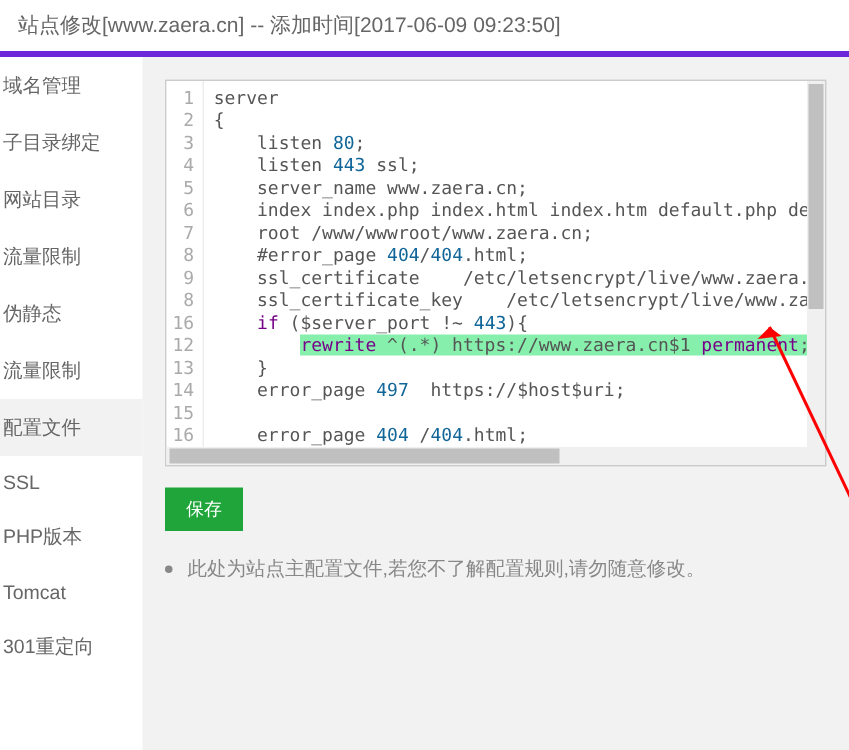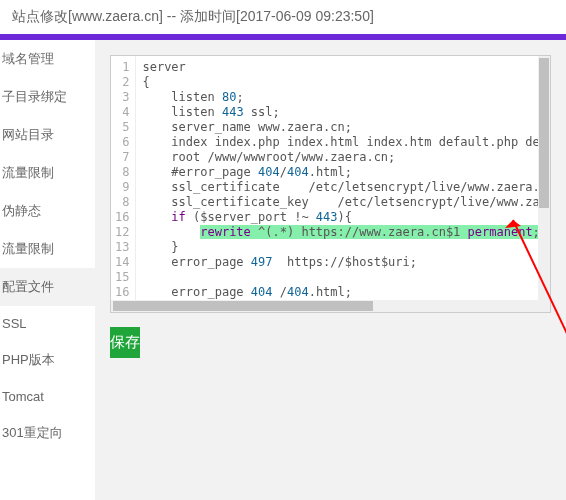--- a/index.html
+++ b/index.html
@@ -1,34 +1,34 @@
 <!DOCTYPE html>
 <html><head>
 <meta charset="utf-8">
 <style>
 *{margin:0;padding:0;box-sizing:border-box}
 body{font-family:"Microsoft YaHei",Arial,sans-serif;font-size:13px;color:#555;background:#fff;width:566px;height:500px;overflow:hidden}
-.header{padding:8px 12px;font-size:14px;color:#666;border-bottom:6px solid #6d28d9}
+.header{padding:8px 12px;font-size:14px;color:#666;border-bottom:4px solid #6d28d9}
 .wrap{display:flex;height:calc(100% - 36px)}
 .sidebar{width:95px;background:#fff;flex-shrink:0}
 .sidebar-item{padding:10px 2px;font-size:13px;color:#666;cursor:pointer;background:#fff}
 .sidebar-item.active{background:#f2f2f2}
 .main{flex:1;padding:15px;background:#f2f2f2;position:relative;min-width:0}
 .editor{border:1px solid #ccc;background:#fff;height:258px;overflow:hidden;font-family:Consolas,Monaco,monospace;font-size:12px;display:flex;position:relative}
 .gutter{background:#fff;color:#aaa;text-align:right;padding:4px 6px 4px 4px;line-height:15px;border-right:1px solid #eee;user-select:none;flex-shrink:0}
 .code{padding:4px 6px;line-height:15px;color:#555;white-space:pre;overflow:hidden;flex:1;position:relative}
 .code .hl{background:#86efac;color:#555}
 .num{color:#116699}
 .kw{color:#708}
 .scrollbar-v{position:absolute;right:0;top:0;bottom:12px;width:12px;background:#f0f0f0}
 .scrollbar-v .thumb{position:absolute;top:2px;left:1px;width:10px;height:150px;background:#c0c0c0}
 .scrollbar-h{position:absolute;left:0;right:12px;bottom:0;height:12px;background:#f0f0f0}
 .scrollbar-h .thumb{position:absolute;left:2px;top:1px;height:10px;width:260px;background:#c0c0c0}
 .scroll-corner{position:absolute;right:0;bottom:0;width:12px;height:12px;background:#f0f0f0}
-.save-btn{margin-top:14px;background:#20a53a;color:#fff;border:none;padding:6px 0;font-size:15px;cursor:pointer}
+.save-btn{margin-top:14px;background:#20a53a;color:#fff;border:none;padding:6px 14px;font-size:12px;cursor:pointer}
 .note{margin-top:16px;color:#888;font-size:13px}
 .bullet{display:inline-block;width:5px;height:5px;background:#888;border-radius:50%;vertical-align:middle;margin-right:10px}
 .arrow{position:absolute;top:168px;left:408px;width:140px;height:280px;pointer-events:none}
 .arrow line{stroke:#ff0000;stroke-width:2}
 .arrow polygon{fill:#ff0000}
 </style>
 </head>
 <body>
 
 <div class="header">站点修改[www.zaera.cn] -- 添加时间[2017-06-09 09:23:50]</div>
@@ -70,18 +70,19 @@
       <div class="code" id="code"><div>server</div><div>{</div><div>    listen <span class="num">80</span>;</div><div>    listen <span class="num">443</span> ssl;</div><div>    server_name www.zaera.cn;</div><div>    index index.php index.html index.htm default.php default.htm defaul</div><div>    root /www/wwwroot/www.zaera.cn;</div><div>    #error_page <span class="num">404</span>/<span class="num">404</span>.html;</div><div>    ssl_certificate    /etc/letsencrypt/live/www.zaera.cn/fullchain.pem</div><div>    ssl_certificate_key    /etc/letsencrypt/live/www.zaera.cn/privkey.p</div><div>    <span class="kw">if</span> ($server_port !~ <span class="num">443</span>){</div><div>        <span class="hl"><span class="kw">rewrite</span> ^(.*) https://www.zaera.cn$1 <span class="kw">permanent</span>;</span></div><div>    }</div><div>    error_page <span class="num">497</span>  https://$host$uri;</div><div>&nbsp;</div><div>    error_page <span class="num">404</span> /<span class="num">404</span>.html;</div><div>    error_page <span class="num">502</span> /<span class="num">502</span>.html;</div></div>
       <div class="scrollbar-v">
           <div class="thumb"></div>
         </div>
       <div class="scrollbar-h">
           <div class="thumb"></div>
         </div>
       <div class="scroll-corner"></div>
     </div>
     <button class="save-btn">保存</button>
+    <div class="note"><span class="bullet"></span><span>此处为站点主配置文件,若您不了解配置规则,请勿随意修改。</span></div>
     <svg class="arrow">
       <line x1="135" y1="275" x2="10" y2="12"></line>
       <polygon points="10,12 2,20 18,18"></polygon>
     </svg>
   </div>
 </div>
 
 </body></html>

